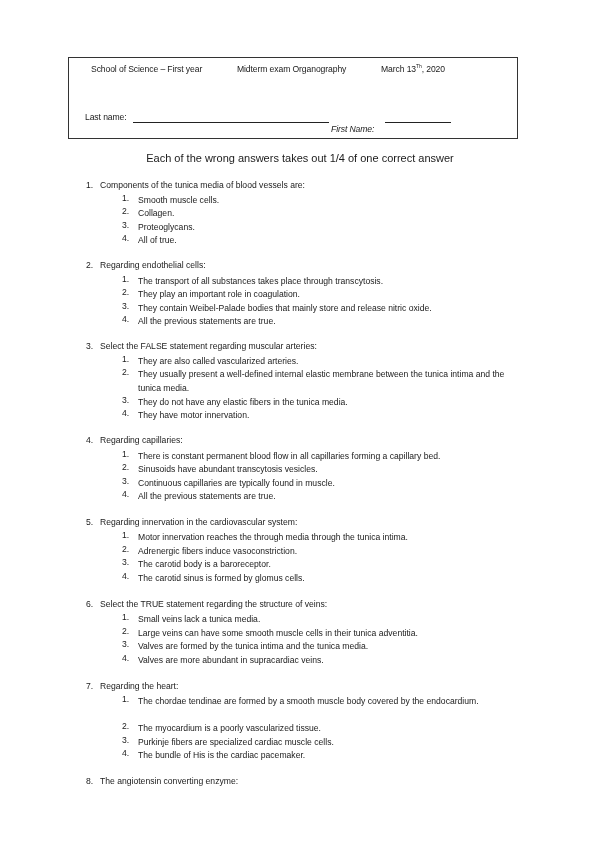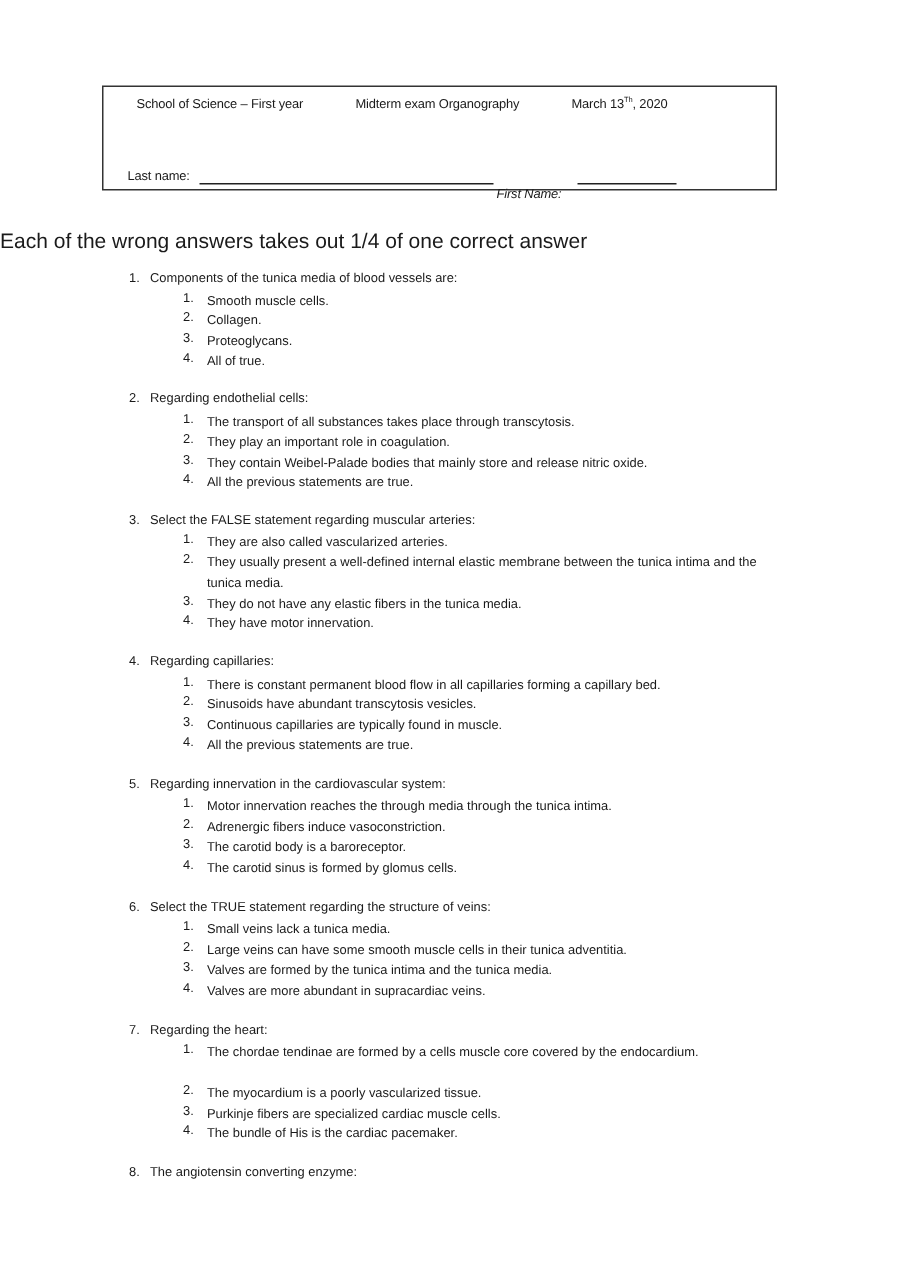--- a/index.html
+++ b/index.html
@@ -3,39 +3,39 @@
 <meta charset="utf-8">
 <style>
   html, body { margin: 0; padding: 0; background: #ffffff; }
   body {
     width: 600px; height: 848px; position: relative; overflow: hidden;
     font-family: "Liberation Sans", "DejaVu Sans", sans-serif;
     color: #1a1a1a;
   }
   .page { position: absolute; left: 0; top: 0; width: 600px; height: 848px; background: #fff; }
   .header-box {
-    position: absolute; left: 68px; top: 57px; width: 450px; height: 70px;
+    position: absolute; left: 68px; top: 57px; width: 450px; height: 82px;
     border: 1.5px solid #333; box-sizing: border-box;
   }
   .hdr-text { position: absolute; font-size: 8.6px; white-space: nowrap; letter-spacing: -0.1px; }
   .hdr-school { left: 22px; top: 6px; }
   .hdr-exam { left: 168px; top: 6px; }
   .hdr-date { left: 312px; top: 6px; }
   .hdr-date sup { font-size: 5px; vertical-align: super; line-height: 0; }
   .hdr-last { left: 16px; top: 54px; }
   .hdr-first { left: 262px; top: 66px; font-style: italic; }
   .line-field {
     position: absolute; height: 0; border-bottom: 1px solid #222;
   }
   .last-line { left: 64px; top: 64px; width: 196px; }
   .first-line { left: 316px; top: 64px; width: 66px; }
 
   .instruction {
-    position: absolute; left: 0; width: 600px; top: 152px; text-align: left;
-    font-size: 14px; white-space: nowrap;
+    position: absolute; left: 0; width: 600px; top: 152px; text-align: center;
+    font-size: 11px; white-space: nowrap;
   }
   .q { position: absolute; left: 86px; font-size: 8.6px; white-space: nowrap; }
   .q .num { position: absolute; left: 0; }
   .q .stem { position: absolute; left: 14px; text-align: right; }
   .opt { position: absolute; left: 122px; font-size: 8.6px; }
   .opt .onum { position: absolute; left: 0; white-space: nowrap; }
   .opt .otext { position: absolute; left: 16px; width: 370px; line-height: 14px; }
 </style>
 </head>
 <body>
@@ -179,21 +179,21 @@
       <span class="onum">4.</span>
       <span class="otext">Valves are more abundant in supracardiac veins.</span>
     </div>
 
   <div class="q" style="top:681px;">
     <span class="num">7.</span>
     <span class="stem">Regarding the heart:</span>
   </div>
   <div class="opt" style="top:694px;">
       <span class="onum">1.</span>
-      <span class="otext">The chordae tendinae are formed by a cells muscle core covered by the endocardium.</span>
+      <span class="otext">The chordae tendinae are formed by a smooth muscle body covered by the endocardium.</span>
     </div>
   <div class="opt" style="top:721px;">
       <span class="onum">2.</span>
       <span class="otext">The myocardium is a poorly vascularized tissue.</span>
     </div>
   <div class="opt" style="top:735px;">
       <span class="onum">3.</span>
       <span class="otext"> Purkinje fibers are specialized cardiac muscle cells.</span>
     </div>
   <div class="opt" style="top:748px;">

